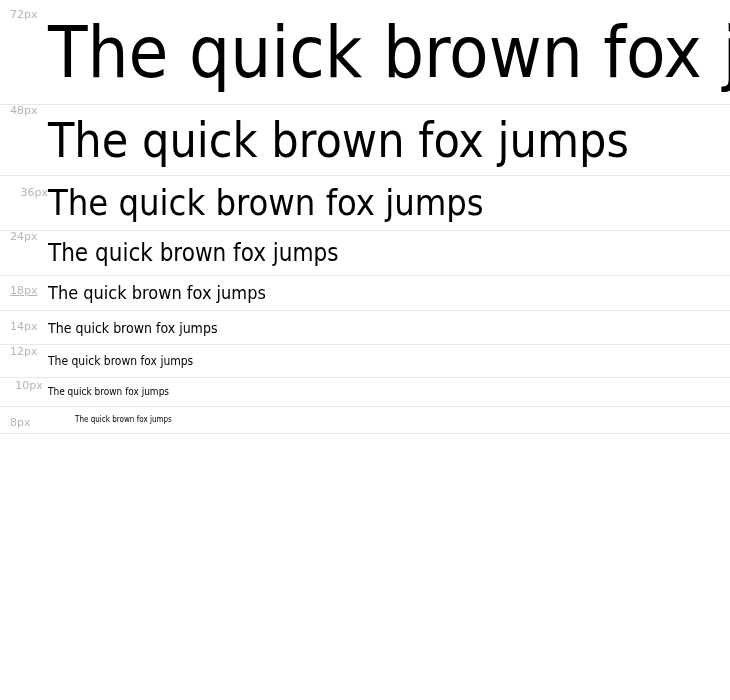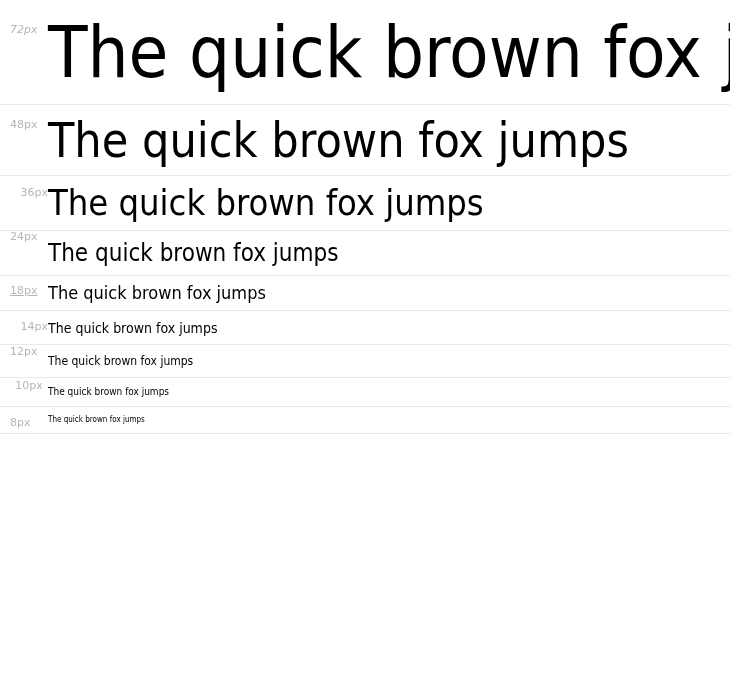--- a/index.html
+++ b/index.html
@@ -57,51 +57,51 @@
     font-stretch: condensed;
     font-weight: 500;
     line-height: 1;
     white-space: nowrap;
     margin-left: 0px;
   }
 
   
   .row-72 { height: 105px; }
   .row-72 .sample-text { font-size: 72px; }
-  .row-72 .size-label  { align-self: flex-start; margin-top: 24px; font-style: italic; }
+  .row-72 .size-label  { align-self: flex-start; margin-top: 9px; }
 
   .row-48 { height: 71px; }
   .row-48 .sample-text { font-size: 48px; }
-  .row-48 .size-label  { align-self: flex-start; margin-top: 14px; }
+  .row-48 .size-label  { align-self: flex-start; margin-top: 0; }
 
   .row-36 { height: 55px; text-align: right; }
   .row-36 .sample-text { font-size: 36px; }
   .row-36 .size-label  { align-self: flex-start; margin-top: 11px; }
 
   .row-24 { height: 45px; }
   .row-24 .sample-text { font-size: 24px; }
   .row-24 .size-label  { align-self: flex-start; }
 
   .row-18 { height: 35px; }
   .row-18 .sample-text { font-size: 18px; }
   .row-18 .size-label  { align-self: flex-start; margin-top: 9px; text-decoration: underline; }
 
   .row-14 { height: 34px; }
   .row-14 .sample-text { font-size: 14px; }
-  .row-14 .size-label  { align-self: flex-start; margin-top: 10px; text-align: right; }
+  .row-14 .size-label  { align-self: flex-start; margin-top: 10px; }
 
   .row-12 { height: 33px; }
   .row-12 .sample-text { font-size: 12px; }
   .row-12 .size-label  { align-self: flex-start; margin-top: 1px; }
 
   .row-10 { height: 29px; }
   .row-10 .sample-text { font-size: 10px; }
   .row-10 .size-label  { align-self: flex-start; margin-top: 2px; text-align: center; }
 
-  .row-8  { height: 27px; }
+  .row-8  { height: 27px; gap: 27px; }
   .row-8  .sample-text { font-size: 8px; }
   .row-8  .size-label  { align-self: flex-start; margin-top: 10px; }
 
   
   #blank-area {
     width: 730px;
     height: 266px;
     background: #ffffff;
   }
 </style>

